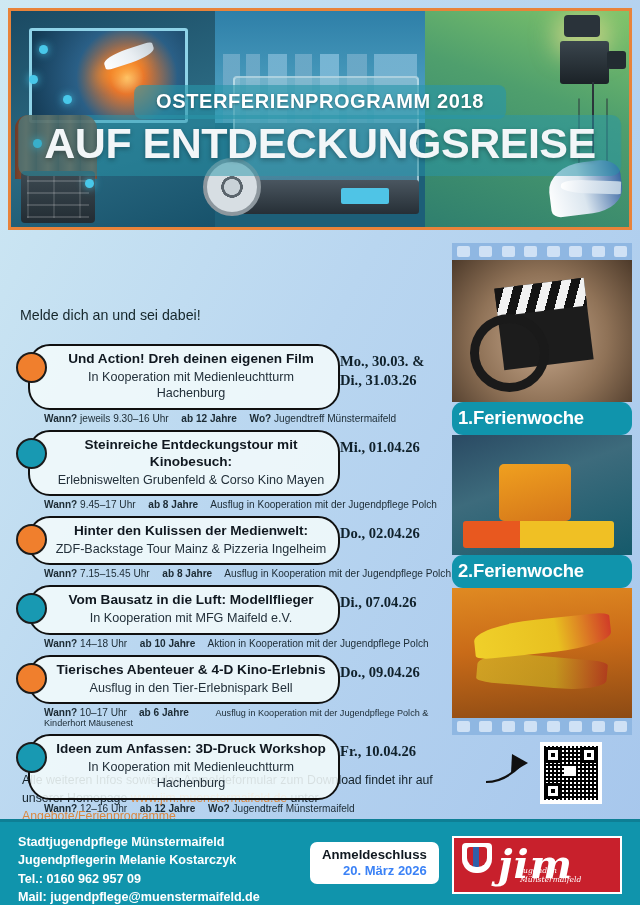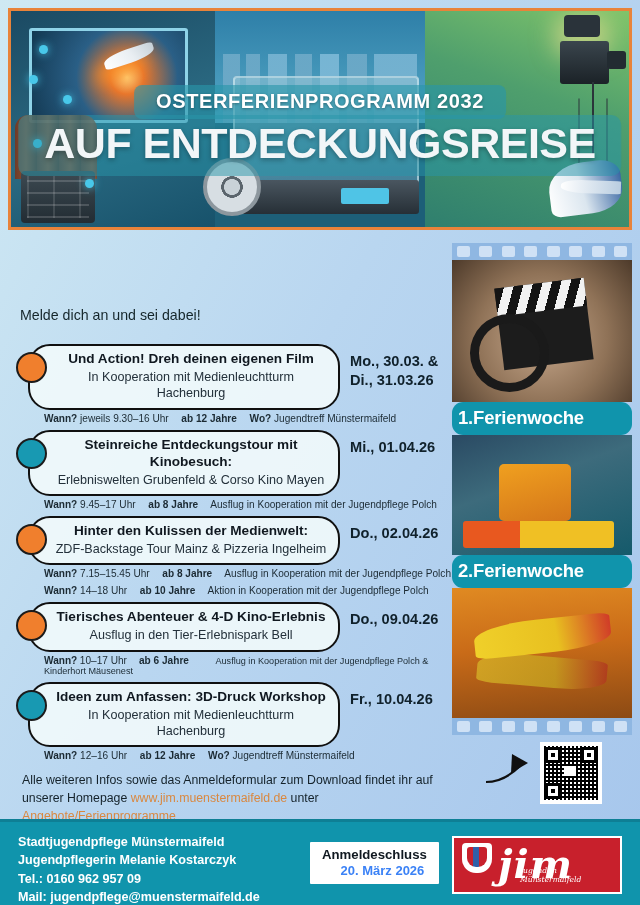--- a/index.html
+++ b/index.html
@@ -194,23 +194,23 @@
     text-align: center;
     position: relative; z-index: 2;
   }
   .pill-title {
     font-size: 13.6px; font-weight: bold; color: #101820; line-height: 1.25;
   }
   .pill-sub {
     font-size: 12.6px; color: #23303a; line-height: 1.3; margin-top: 1px;
   }
   .entry-date {
-    margin-left: 10px;
+    margin-left: 0;
     font-size: 14.6px; font-weight: bold; color: #10212b;
-    line-height: 1.3; padding-top: 8px; white-space: pre-line;
+    line-height: 1.3; padding-top: 8px; white-space: pre-line; font-family: Liberation Serif, serif;
   }
   .entry-meta {
     margin: 3px 0 0 30px;
     font-size: 10.1px; color: #1b2a33;
   }
   .entry-meta .k { font-weight: bold; }
   .entry-meta .sep { display: inline-block; width: 7px; }
   .entry-meta.small { font-size: 9.1px; }
   .entry-meta .note-gap { display: inline-block; width: 22px; }
 
@@ -331,22 +331,22 @@
     position: absolute; left: 0; bottom: 0; width: 640px; height: 86px;
     background: #1094ac;
     border-top: 3px solid #0e7f95;
   }
   .footer-contact {
     position: absolute; left: 18px; top: 11px;
     color: #ffffff; font-size: 12.6px; font-weight: bold; line-height: 1.45;
   }
   .deadline {
     position: absolute; left: 310px; top: 20px;
-    background: #ffffff; border-radius: 1px;
-    padding: 5px 12px 6px; text-align: center;
+    background: #ffffff; border-radius: 7px;
+    padding: 5px 12px 6px; text-align: right;
   }
   .deadline-label { font-size: 13.2px; font-weight: bold; color: #101820; }
   .deadline-date  { font-size: 13px; font-weight: bold; color: #3b82f6; margin-top: 1px; margin-left: 16px; }
 
   .logo {
     position: absolute; left: 452px; top: 14px;
     width: 170px; height: 58px;
     background: #c8202c;
     border: 2px solid #ffffff;
     overflow: hidden;
@@ -398,21 +398,21 @@
         <div class="art-camera"></div>
         <div class="art-tripod"></div>
         <div class="art-plane"></div>
       </div>
       <div class="art-spark" style="left:28px;top:34px;"></div>
       <div class="art-spark" style="left:18px;top:64px;"></div>
       <div class="art-spark" style="left:52px;top:84px;"></div>
       <div class="art-spark" style="left:22px;top:128px;"></div>
       <div class="art-spark" style="left:74px;top:168px;"></div>
     </div>
-    <div class="banner-kicker">OSTERFERIENPROGRAMM 2032</div>
+    <div class="banner-kicker">OSTERFERIENPROGRAMM 2018</div>
     <div class="banner-title">AUF ENTDECKUNGSREISE</div>
   </div>
 
   <div class="intro-cta">Melde dich an und sei dabei!</div>
 
   <div class="program">
 
     <div class="entry">
       <div class="entry-row">
         <span class="bullet orange"></span>
@@ -466,20 +466,28 @@
         <span class="k">Wann?</span>
         <span>7.15–15.45 Uhr</span>
         <span class="sep"></span>
         <span class="k">ab 8 Jahre</span>
         <span class="sep"></span>
         <span>Ausflug in Kooperation mit der Jugendpflege Polch</span>
       </div>
     </div>
 
     <div class="entry">
+      <div class="entry-row">
+        <span class="bullet teal"></span>
+        <div class="pill">
+          <div class="pill-title">Vom Bausatz in die Luft: Modellflieger</div>
+          <div class="pill-sub">In Kooperation mit MFG Maifeld e.V.</div>
+        </div>
+        <div class="entry-date">Di., 07.04.26</div>
+      </div>
       <div class="entry-meta">
         <span class="k">Wann?</span>
         <span>14–18 Uhr</span>
         <span class="sep"></span>
         <span class="k">ab 10 Jahre</span>
         <span class="sep"></span>
         <span>Aktion in Kooperation mit der Jugendpflege Polch</span>
       </div>
     </div>
 

